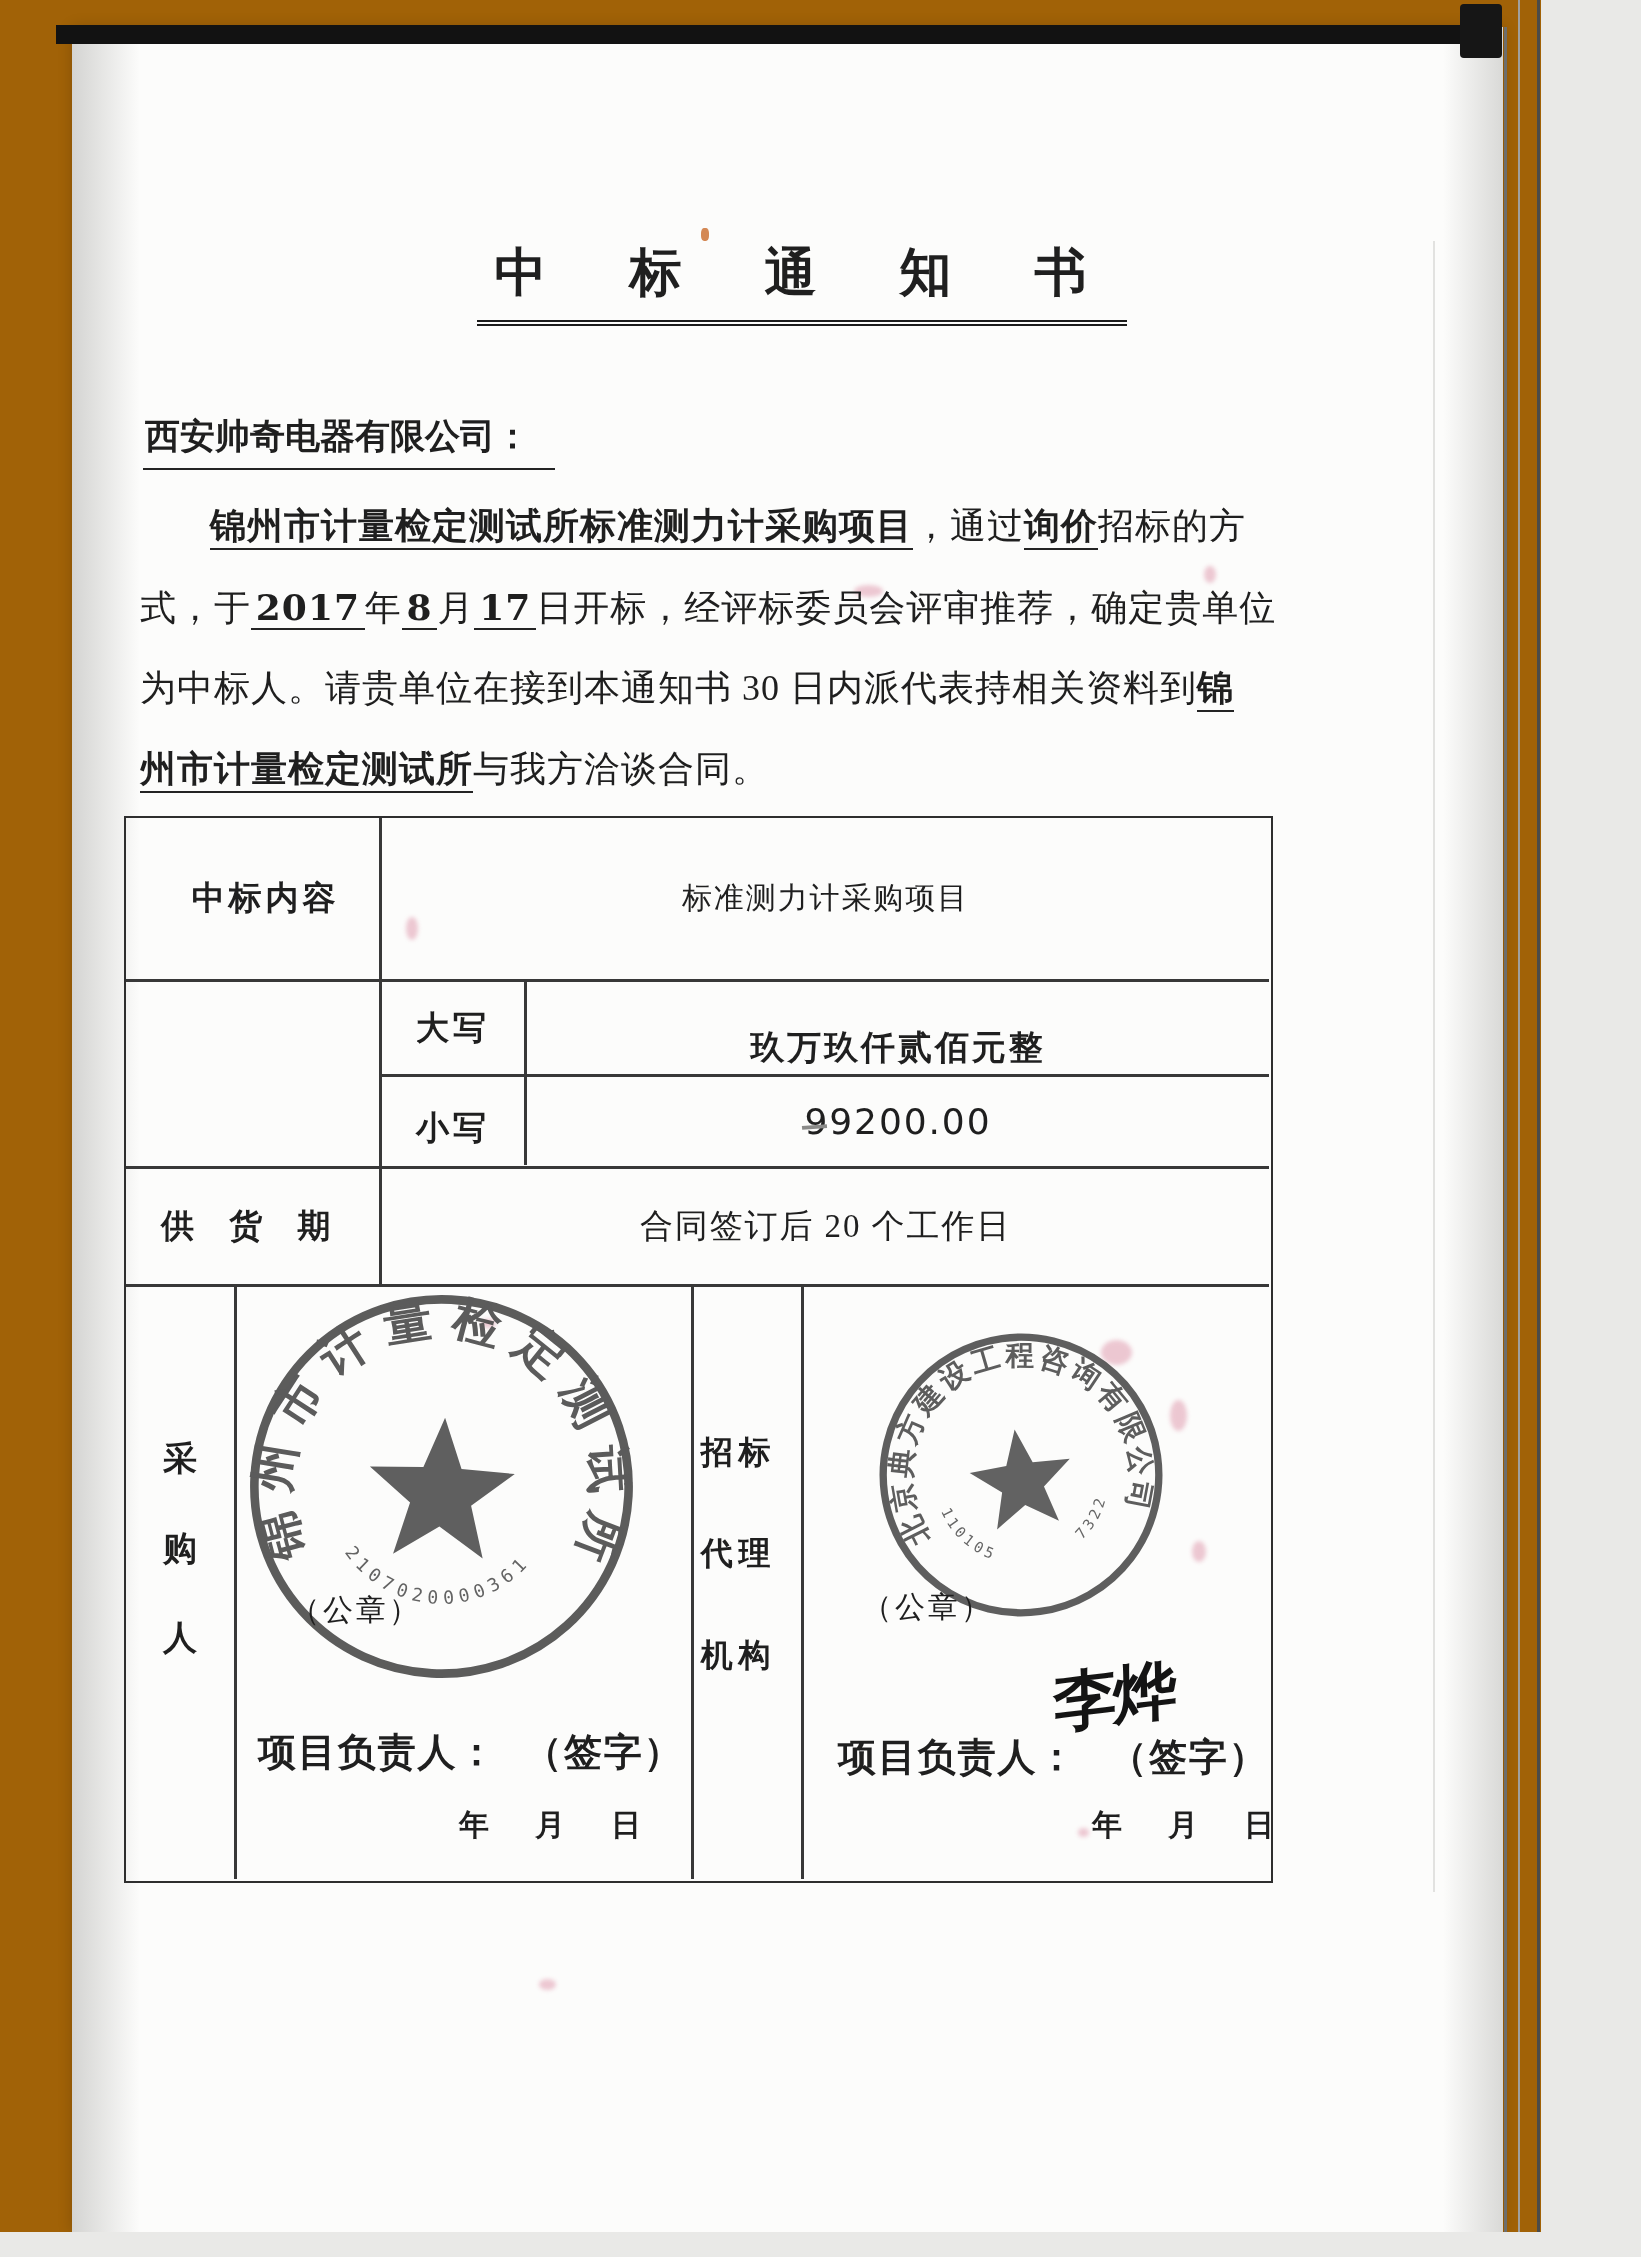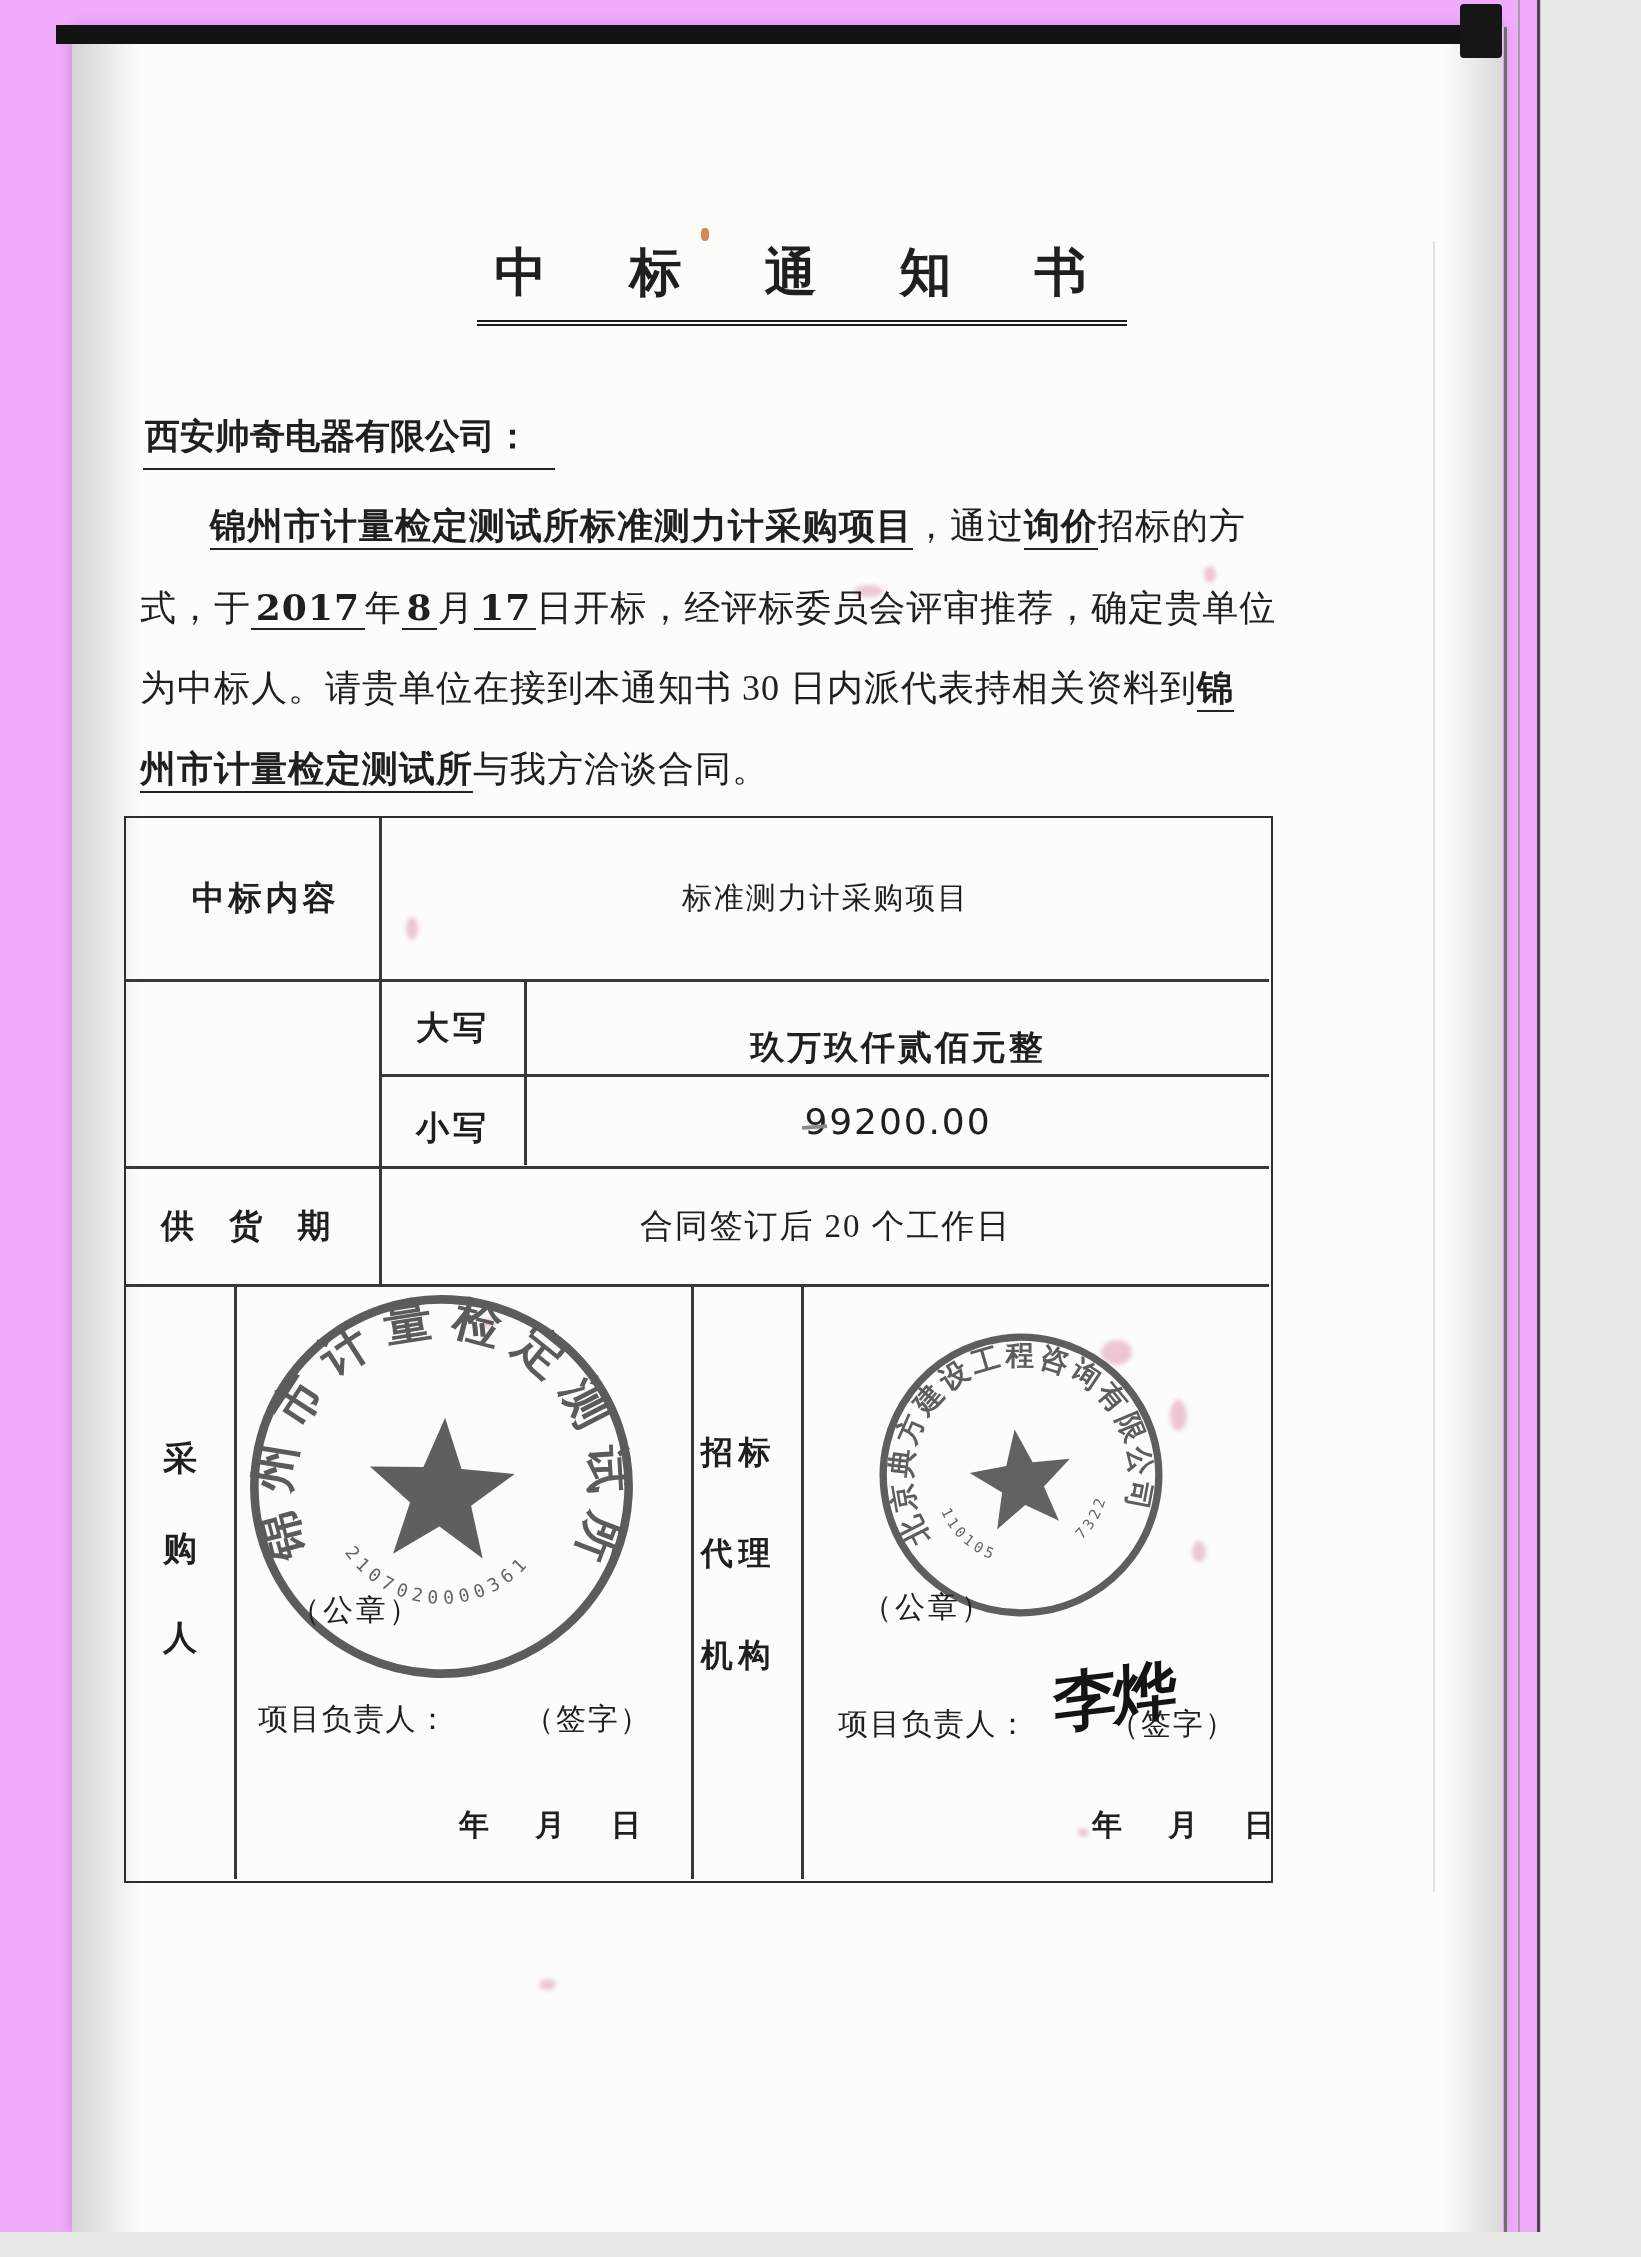--- a/index.html
+++ b/index.html
@@ -1,18 +1,18 @@
 <!DOCTYPE html>
 <html><head>
 <meta charset="utf-8">
 <style>
   html,body{margin:0;padding:0;background:#eeeeec;}
   .canvas{position:relative;width:1641px;height:2257px;overflow:hidden;
           font-family:"Liberation Serif","DejaVu Serif",serif;color:#1f1f1f;
-          background:#f0abfc;}
+          background:#a16207;}
   .paper{position:absolute;left:72px;top:27px;width:1431px;height:2205px;
          background:#fcfcfb;box-shadow:0 0 13.5px rgba(0,0,0,.18);}
   .edge-left{position:absolute;left:72px;top:27px;width:68px;height:2205px;
              background:linear-gradient(to right,#d4d4d2,rgba(252,252,251,0));}
   .edge-right-shadow{position:absolute;left:1443px;top:27px;width:60px;height:2205px;
              background:linear-gradient(to left,#d9d9d7,rgba(252,252,251,0));}
   .fold-line{position:absolute;left:1433px;top:241px;width:1.9px;height:1651px;background:#e2e2e0;}
   .top-bar{position:absolute;left:56px;top:25px;width:1441px;height:19.3px;background:#121212;}
   .corner-blob{position:absolute;left:1460px;top:3.9px;width:42px;height:54px;background:#161616;border-radius:3.9px;}
   .scan-line-1{position:absolute;left:1504px;top:27px;width:2.9px;height:2205px;background:#6e6e6c;}
@@ -39,21 +39,21 @@
        border:2.9px solid #2e2e2e;box-sizing:border-box;}
   .tl{position:absolute;background:#383838;}
   .cell{position:absolute;display:flex;align-items:center;justify-content:center;}
   .lbl{font-size:33px;font-weight:bold;letter-spacing:3.9px;}
   .sp{letter-spacing:13.5px;}
   .val{font-size:32px;letter-spacing:1.9px;}
   .money{font-size:34px;font-weight:bold;letter-spacing:2.9px;}
   .amount{font-family:"DejaVu Sans","Liberation Sans",sans-serif;font-size:36px;letter-spacing:1.9px;}
   .vchar{position:absolute;left:0;width:108px;text-align:center;font-size:34px;font-weight:bold;}
   .aline{position:absolute;left:565px;width:95px;text-align:center;font-size:32px;font-weight:bold;letter-spacing:5.8px;}
-  .resp{position:absolute;font-size:30px;font-weight:normal;letter-spacing:1.9px;white-space:nowrap;z-index:4;}
+  .resp{position:absolute;font-size:38px;font-weight:bold;letter-spacing:1.9px;white-space:nowrap;z-index:4;margin-top:28px;}
   .daterow{position:absolute;font-size:30px;font-weight:bold;white-space:nowrap;z-index:4;}
   .daterow span{margin-right:46px;}
   .sealnote{position:absolute;font-size:30px;font-weight:normal;letter-spacing:2.9px;z-index:5;}
   .signature{position:absolute;font-size:64px;font-weight:bold;color:#141414;
              transform:rotate(-7deg) skewX(-6deg);z-index:5;letter-spacing:-3.9px;white-space:nowrap;}
   .stamp{position:absolute;z-index:3;opacity:.88;}
 </style>
 </head>
 <body>
 

